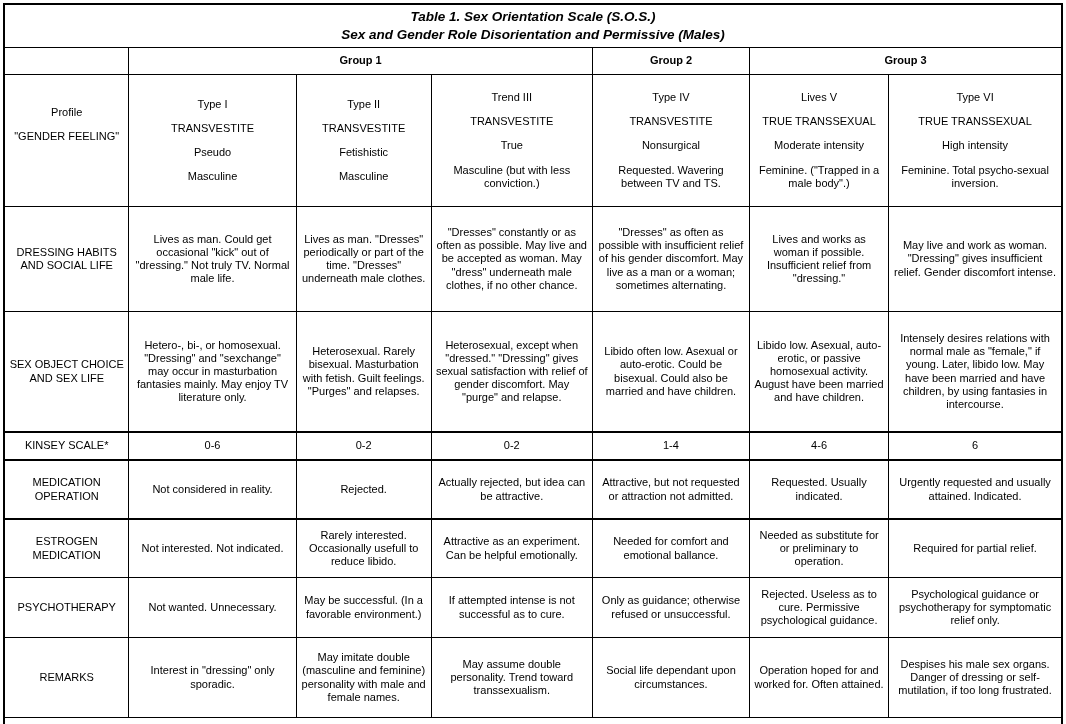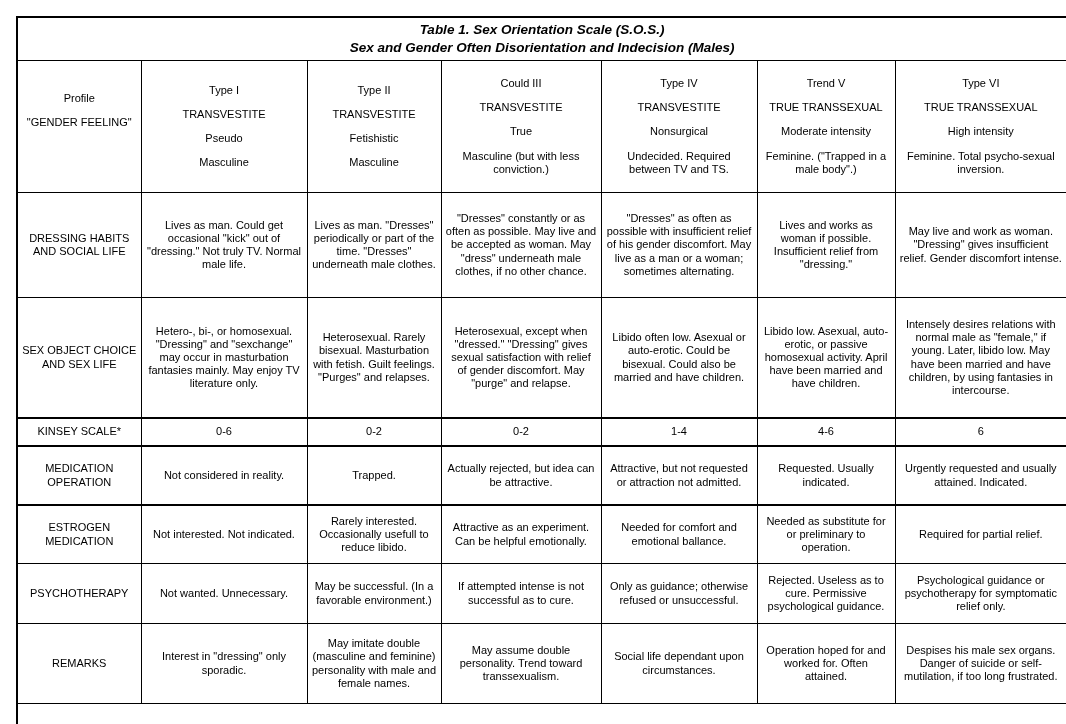--- a/index.html
+++ b/index.html
@@ -1,18 +1,18 @@
 <!DOCTYPE html>
 <html><head>
 <meta charset="utf-8">
 <style>
   html,body{margin:0;padding:0;background:#ffffff;}
   .page{
     width:1066px;height:724px;box-sizing:border-box;
-    padding:16px;background:#fff;
+    padding:3px;background:#fff;
     font-family:"Liberation Sans", sans-serif;color:#000;
   }
   table.sos{
     width:100%;height:100%;border-collapse:collapse;table-layout:fixed;
     border:2px solid #000;background:#fff;
   }
   table.sos td{
     border:1px solid #000;vertical-align:middle;text-align:center;
     padding:2px 4px;font-size:11px;line-height:1.2;
     word-wrap:break-word;
@@ -48,24 +48,30 @@
       <col style="width:160px">
       <col style="width:156px">
       <col style="width:138px">
       <col style="width:172px">
     </colgroup>
 
     <tbody>
         <tr class="r-title">
       <td colspan="7" class="title-cell">
         <div class="title-line">Table 1. Sex Orientation Scale (S.O.S.)</div>
-        <div class="title-line">Sex and Gender Often Disorientation and Indecision (Males)</div>
-      </td>
-    </tr>
-
+        <div class="title-line">Sex and Gender Role Disorientation and Permissive (Males)</div>
+      </td>
+    </tr>
+
+    <tr class="r-groups">
+      <td class="empty-corner"></td>
+      <td colspan="3" class="group-cell">Group 1</td>
+      <td class="group-cell">Group 2</td>
+      <td colspan="2" class="group-cell">Group 3</td>
+    </tr>
 
     <tr class="r-profile">
       <td>
         <div class="profile-label-stack">
           <div class="row-label">Profile</div>
           <div class="row-label">"GENDER FEELING"</div>
         </div>
       </td>
       <td>
         <div class="profile-stack">
@@ -78,37 +84,37 @@
       <td>
         <div class="profile-stack">
           <div>Type II</div>
           <div>TRANSVESTITE</div>
           <div>Fetishistic</div>
           <div>Masculine</div>
         </div>
       </td>
       <td>
         <div class="profile-stack">
-          <div>Could III</div>
+          <div>Trend III</div>
           <div>TRANSVESTITE</div>
           <div>True</div>
           <div>Masculine (but with less conviction.)</div>
         </div>
       </td>
       <td>
         <div class="profile-stack">
           <div>Type IV</div>
           <div>TRANSVESTITE</div>
           <div>Nonsurgical</div>
-          <div>Undecided. Required between TV and TS.</div>
-        </div>
-      </td>
-      <td>
-        <div class="profile-stack">
-          <div>Trend V</div>
+          <div>Requested. Wavering between TV and TS.</div>
+        </div>
+      </td>
+      <td>
+        <div class="profile-stack">
+          <div>Lives V</div>
           <div>TRUE TRANSSEXUAL</div>
           <div>Moderate intensity</div>
           <div>Feminine. ("Trapped in a male body".)</div>
         </div>
       </td>
       <td>
         <div class="profile-stack">
           <div>Type VI</div>
           <div>TRUE TRANSSEXUAL</div>
           <div>High intensity</div>
@@ -126,38 +132,38 @@
       <td>Lives and works as woman if possible. Insufficient relief from "dressing."</td>
       <td>May live and work as woman. "Dressing" gives insufficient relief. Gender discomfort intense.</td>
     </tr>
 
     <tr class="r-sexobj">
       <td class="row-label">SEX OBJECT CHOICE AND SEX LIFE</td>
       <td>Hetero-, bi-, or homosexual. "Dressing" and "sexchange" may occur in masturbation fantasies mainly. May enjoy TV literature only.</td>
       <td>Heterosexual. Rarely bisexual. Masturbation with fetish. Guilt feelings. "Purges" and relapses.</td>
       <td>Heterosexual, except when "dressed." "Dressing" gives sexual satisfaction with relief of gender discomfort. May "purge" and relapse.</td>
       <td>Libido often low. Asexual or auto-erotic. Could be bisexual. Could also be married and have children.</td>
-      <td>Libido low. Asexual, auto-erotic, or passive homosexual activity. April have been married and have children.</td>
+      <td>Libido low. Asexual, auto-erotic, or passive homosexual activity. August have been married and have children.</td>
       <td>Intensely desires relations with normal male as "female," if young. Later, libido low. May have been married and have children, by using fantasies in intercourse.</td>
     </tr>
 
     <tr class="r-kinsey">
       <td class="row-label">KINSEY SCALE*</td>
       <td>0-6</td>
       <td>0-2</td>
       <td>0-2</td>
       <td>1-4</td>
       <td>4-6</td>
       <td>6</td>
     </tr>
 
     <tr class="r-conversion">
       <td class="row-label">MEDICATION OPERATION</td>
       <td>Not considered in reality.</td>
-      <td>Trapped.</td>
+      <td>Rejected.</td>
       <td>Actually rejected, but idea can be attractive.</td>
       <td>Attractive, but not requested or attraction not admitted.</td>
       <td>Requested. Usually indicated.</td>
       <td>Urgently requested and usually attained. Indicated.</td>
     </tr>
 
     <tr class="r-estrogen">
       <td class="row-label">ESTROGEN MEDICATION</td>
       <td>Not interested. Not indicated.</td>
       <td>Rarely interested. Occasionally usefull to reduce libido.</td>
@@ -177,21 +183,21 @@
       <td>Psychological guidance or psychotherapy for symptomatic relief only.</td>
     </tr>
 
     <tr class="r-remarks">
       <td class="row-label">REMARKS</td>
       <td>Interest in "dressing" only sporadic.</td>
       <td>May imitate double (masculine and feminine) personality with male and female names.</td>
       <td>May assume double personality. Trend toward transsexualism.</td>
       <td>Social life dependant upon circumstances.</td>
       <td>Operation hoped for and worked for. Often attained.</td>
-      <td>Despises his male sex organs. Danger of suicide or self-mutilation, if too long frustrated.</td>
+      <td>Despises his male sex organs. Danger of dressing or self-mutilation, if too long frustrated.</td>
     </tr>
 
     <tr class="r-foot">
       <td colspan="7" class="footnote-cell">
         
         
       </td>
     </tr>
   </tbody>
     </table>

